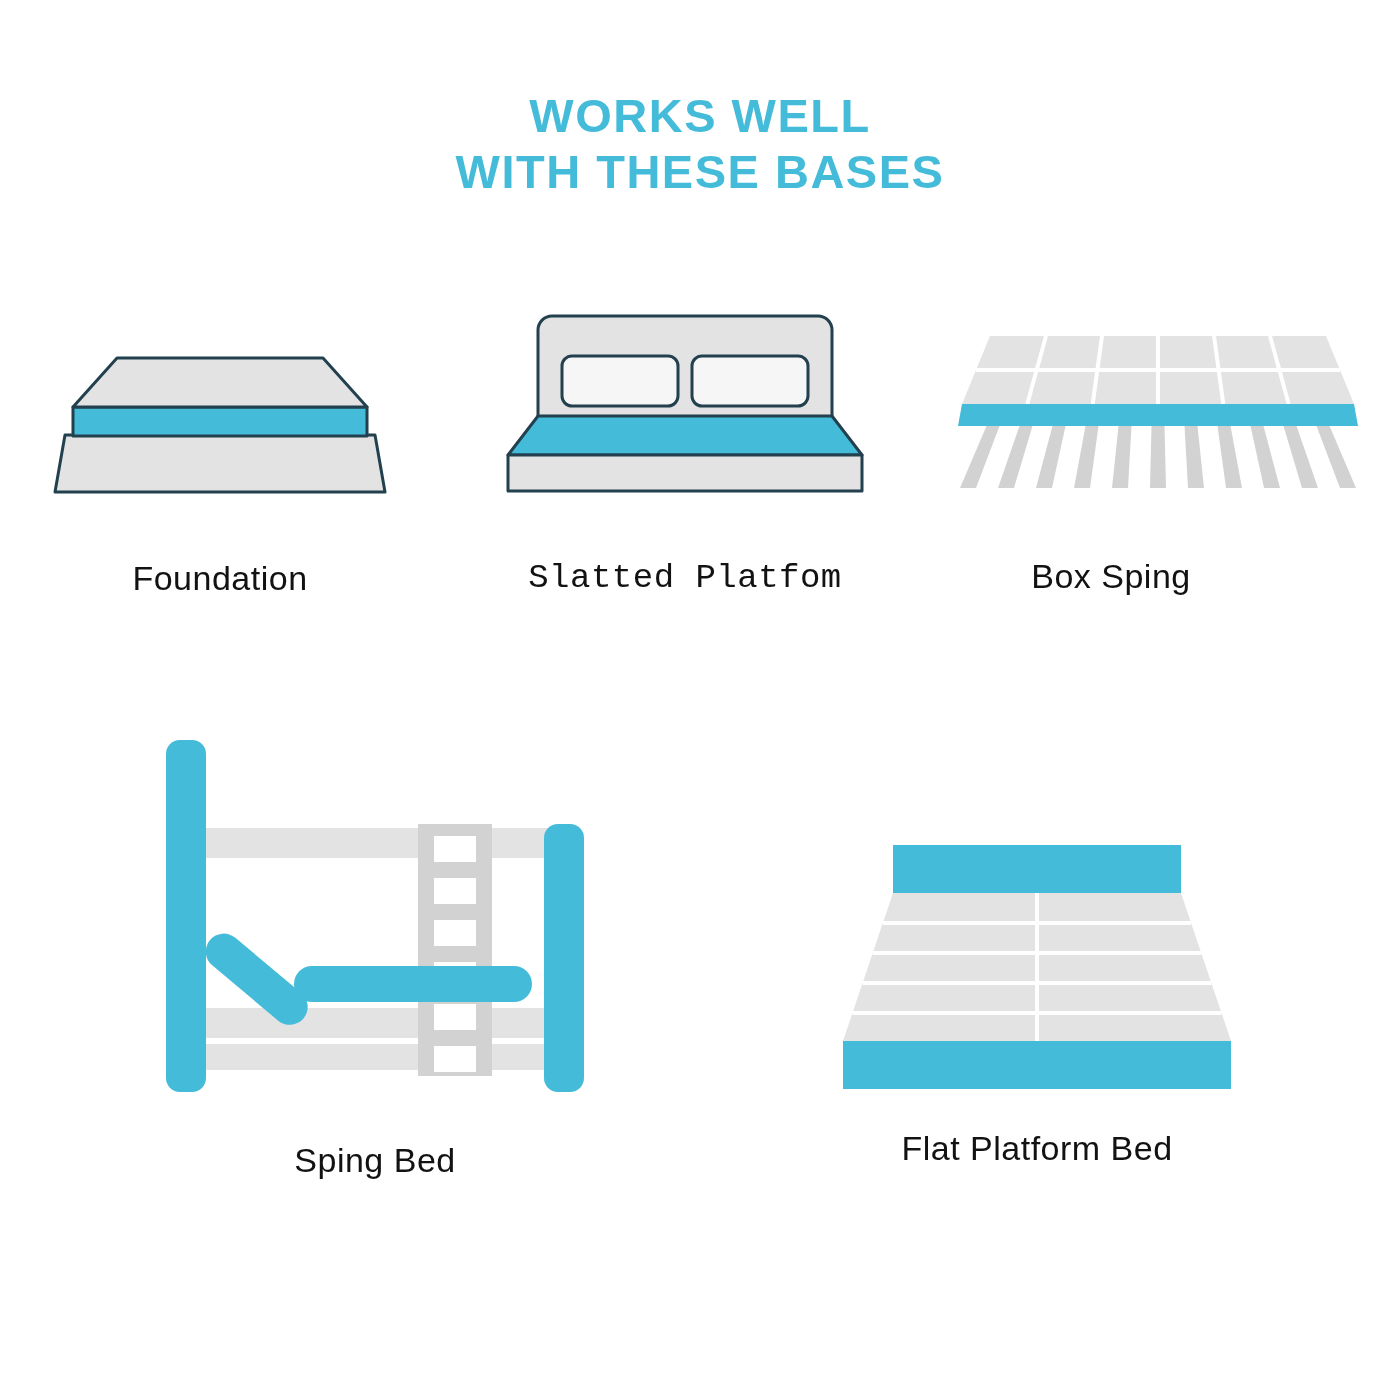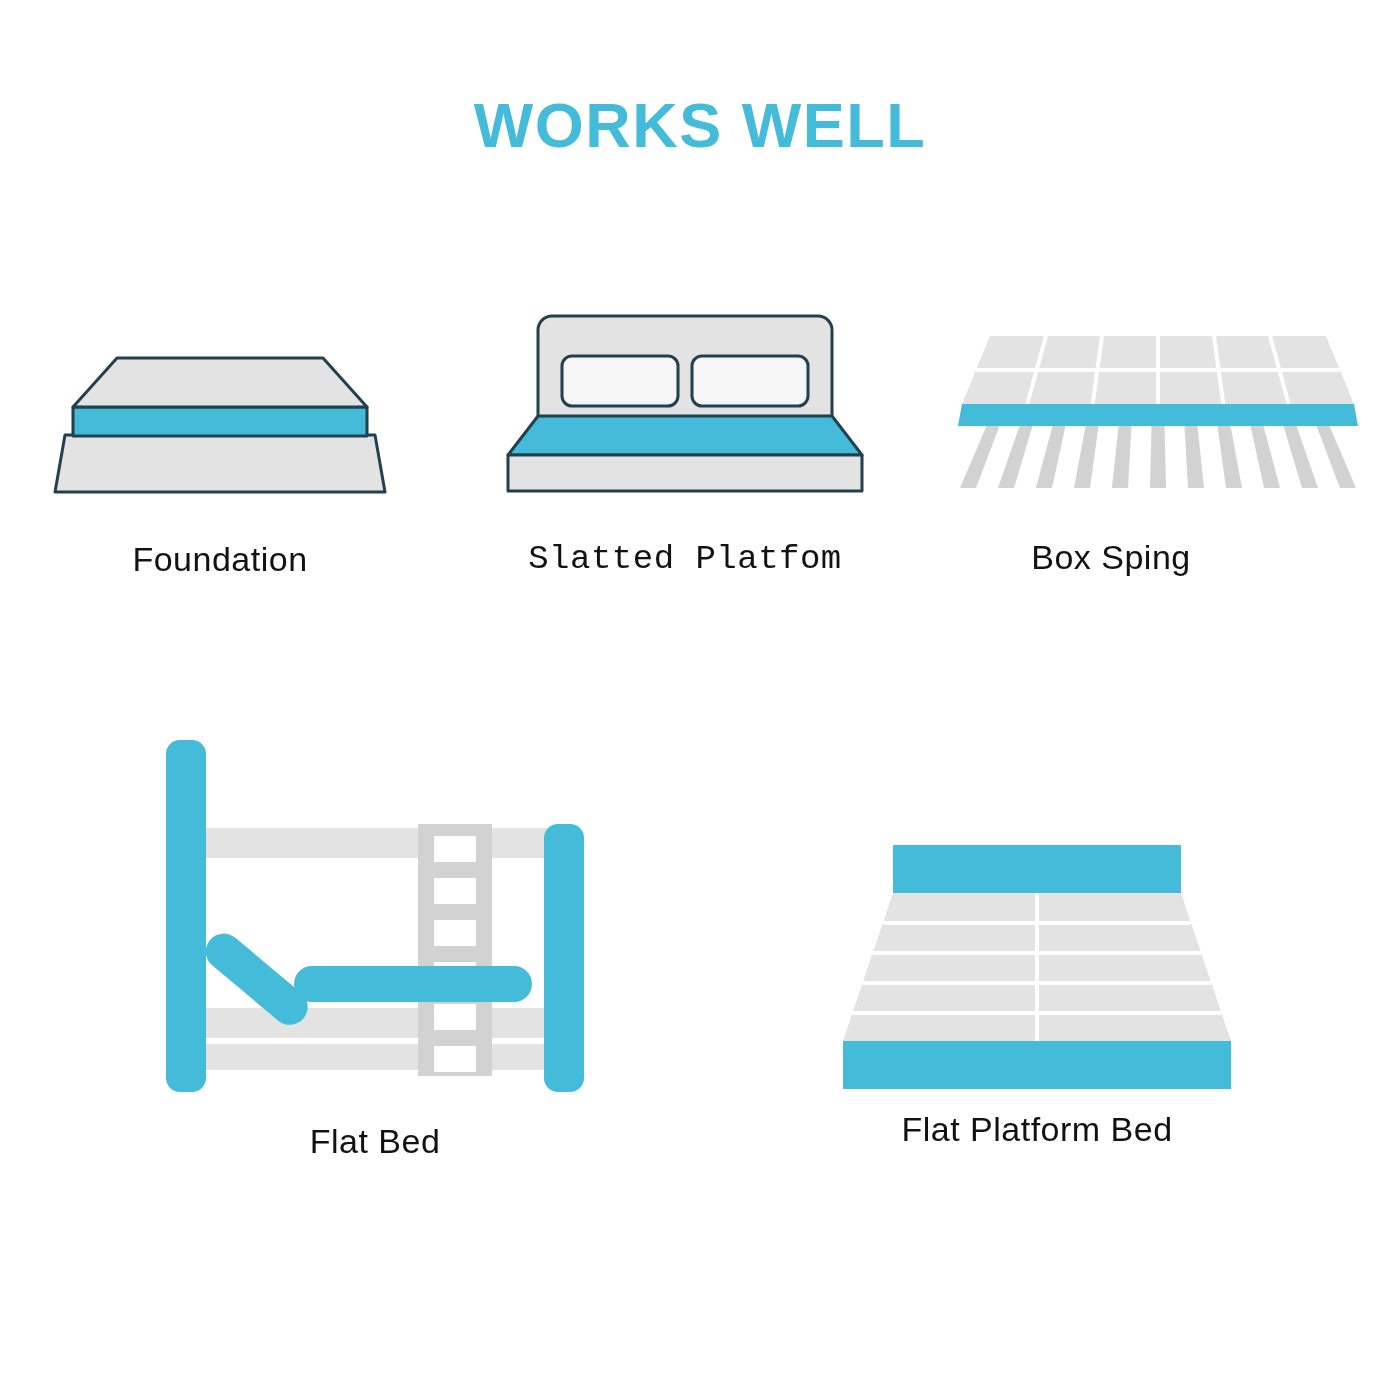--- a/index.html
+++ b/index.html
@@ -5,42 +5,43 @@
   * { margin:0; padding:0; box-sizing:border-box; }
   html,body { background:#ffffff; }
   body {
     width:1400px; height:1400px;
     position:relative; overflow:hidden;
     font-family:"Liberation Sans", sans-serif;
   }
   .title {
     position:absolute; top:88px; left:0; width:100%;
     text-align:center; color:var(--accent);
-    font-weight:700; font-size:63px; line-height:1.2; letter-spacing:1.5px;
+    font-weight:700; font-size:47px; line-height:1.2; letter-spacing:1.5px;
   }
   .title span { display:block; }
   .fig { position:absolute; }
   .fig svg { display:block; width:100%; height:100%; overflow:visible; }
   .fig-label {
     position:absolute; text-align:center;
-    font-size:34px; color:var(--ink); letter-spacing:0.5px;
+    font-size:34px; color:var(--ink); letter-spacing:0.5px;margin-top:19px;
   }
   
   .f-accent { fill:var(--accent); }
   .f-gray   { fill:var(--gray); }
   .f-gray2  { fill:var(--grayDark); }
   .f-light  { fill:var(--light); }
   .s-outline{ stroke:var(--outline); stroke-width:3; stroke-linejoin:round; }
   .seam     { stroke:#ffffff; stroke-width:4; }
 </style>
 </head>
 <body>
 
 <div class="title">
   <span>WORKS WELL</span>
+  <span>WITH THESE BASES</span>
 </div>
 
 <div class="fig" style="left:55px; top:350px; width:330px; height:145px;">
   <svg viewBox="0 0 330 145">
     <polygon points="10,85 320,85 330,142 0,142" class="f-gray s-outline"></polygon>
     <polygon points="18,57 312,57 312,86 18,86" class="f-accent s-outline"></polygon>
     <polygon points="62,8 268,8 312,57 18,57" class="f-gray s-outline"></polygon>
   </svg>
 </div>
 <div class="fig-label" style="left:55px; top:540px; width:330px;">Foundation</div>
@@ -98,21 +99,21 @@
       <rect x="268" y="222" width="42" height="26" fill="#ffffff"></rect>
       <rect x="268" y="264" width="42" height="26" fill="#ffffff"></rect>
       <rect x="268" y="306" width="42" height="26" fill="#ffffff"></rect>
     </g>
     <rect x="44" y="182" width="122" height="36" rx="18" class="f-accent" transform="rotate(40 44 200)"></rect>
     <rect x="128" y="226" width="238" height="36" rx="18" class="f-accent"></rect>
     <rect x="0" y="0" width="40" height="352" rx="14" class="f-accent"></rect>
     <rect x="378" y="84" width="40" height="268" rx="14" class="f-accent"></rect>
   </svg>
 </div>
-<div class="fig-label" style="left:166px; top:1122px; width:418px;">Flat Bed</div>
+<div class="fig-label" style="left:166px; top:1122px; width:418px;">Sping Bed</div>
 
 <div class="fig" style="left:843px; top:845px; width:388px; height:244px;">
   <svg viewBox="0 0 388 244">
     <rect x="50" y="0" width="288" height="48" class="f-accent"></rect>
     <polygon points="50,48 338,48 388,196 0,196" class="f-gray"></polygon>
     <g>
       <line x1="39.9" y1="78" x2="348.1" y2="78" class="seam"></line>
       <line x1="29.7" y1="108" x2="358.3" y2="108" class="seam"></line>
       <line x1="19.6" y1="138" x2="368.4" y2="138" class="seam"></line>
       <line x1="9.5" y1="168" x2="378.5" y2="168" class="seam"></line>

